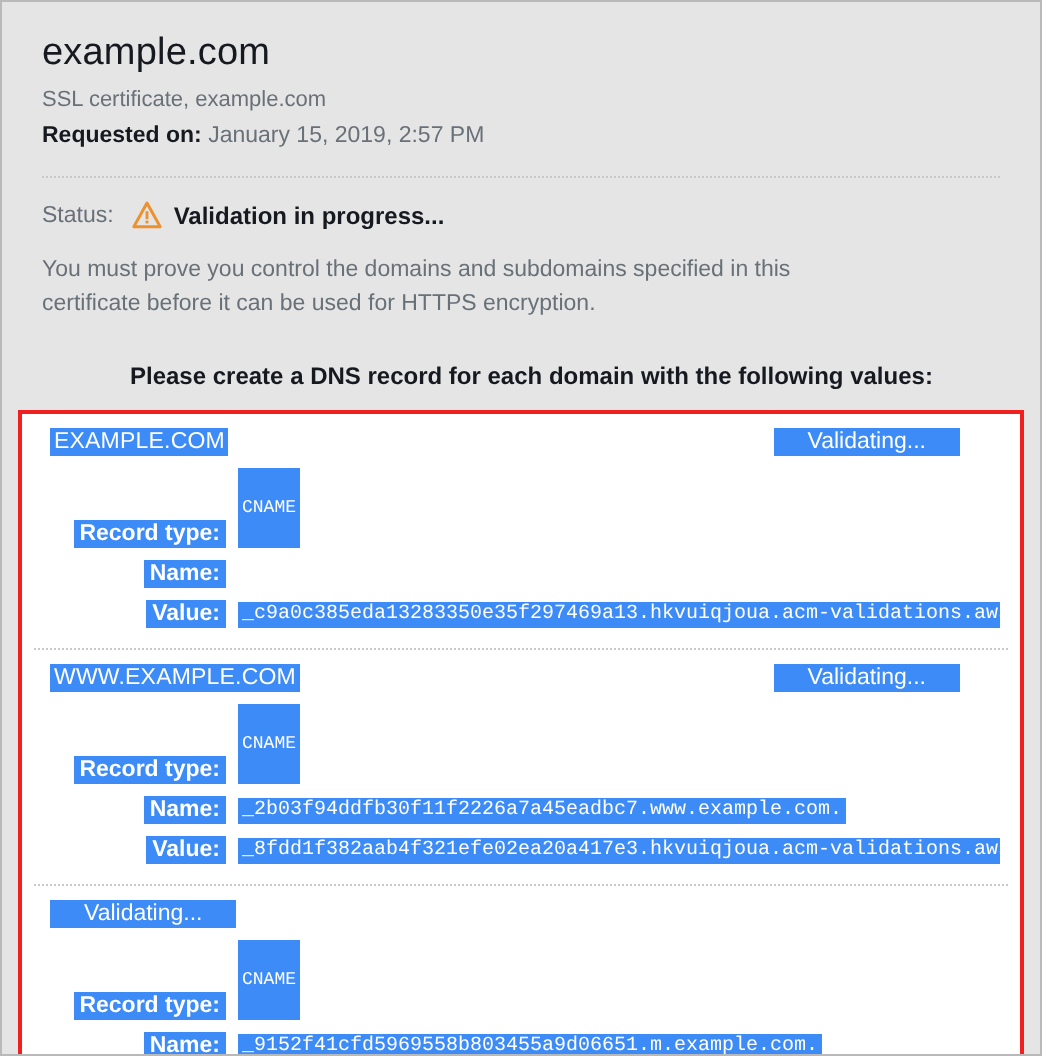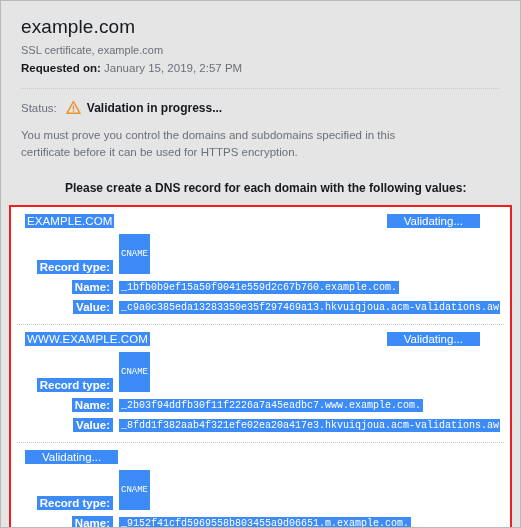--- a/index.html
+++ b/index.html
@@ -193,21 +193,20 @@
           <div class="rec-line">
             <span class="lbl-col">
               <span class="hl rec-lbl">Record type:</span>
             </span>
             <span class="hl rec-val type-val">CNAME</span>
           </div>
           <div class="rec-line">
             <span class="lbl-col">
               <span class="hl rec-lbl">Name:</span>
             </span>
-            <span class="hl rec-val">_1bfb0b9ef15a50f9041e559d2c67b760.example.com.</span>
           </div>
           <div class="rec-line">
             <span class="lbl-col">
               <span class="hl rec-lbl">Value:</span>
             </span>
             <span class="hl rec-val">_c9a0c385eda13283350e35f297469a13.hkvuiqjoua.acm-validations.aws.</span>
           </div>
         </div>
         <div class="record">
           <div class="rec-head">

